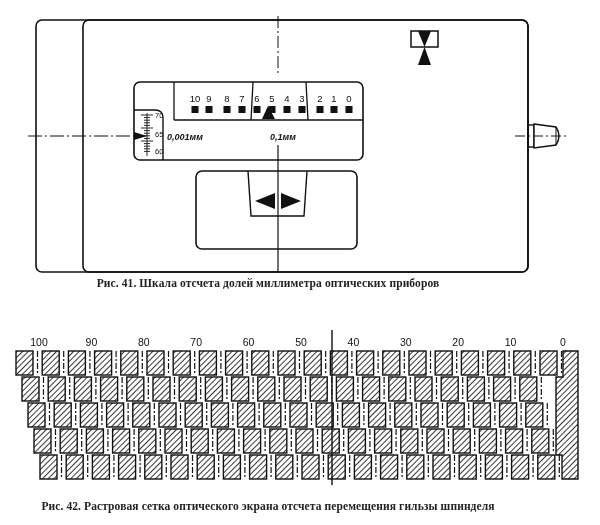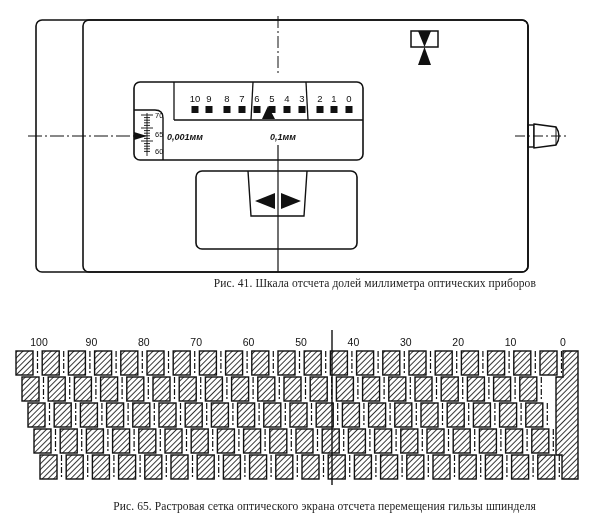--- a/index.html
+++ b/index.html
@@ -1,18 +1,18 @@
 <!DOCTYPE html>
 <html><head>
 <meta charset="utf-8">
 <style>
   html, body { margin: 0; padding: 0; background: #ffffff; }
   body { width: 600px; height: 525px; position: relative; overflow: hidden; font-family: "Liberation Sans", sans-serif; }
   svg { position: absolute; left: 0; top: 0; }
-  .caption { position: absolute; left: 0; width: 536px; text-align: right; font-family: "Liberation Serif", serif; font-size: 11.5px; color: #222; letter-spacing: 0.1px; }
+  .caption { position: absolute; left: 0; width: 536px; text-align: center; font-family: "Liberation Serif", serif; font-size: 11.5px; color: #222; letter-spacing: 0.1px; font-weight: bold; }
   .lbl { font-family: "Liberation Sans", sans-serif; fill: #111; }
   .ital { font-style: italic; }
 </style>
 </head>
 <body>
 
 <svg id="fig41" width="600" height="290" viewBox="0 0 600 290">
   <defs>
     <pattern id="hatch" patternUnits="userSpaceOnUse" width="4" height="4" patternTransform="rotate(45)">
       <rect width="4" height="4" fill="#fff"></rect>
@@ -333,13 +333,13 @@
       <line x1="506.9" y1="455" x2="506.9" y2="479" stroke="#111" stroke-width="1.2" stroke-dasharray="6,2,2,2"></line>
       <rect x="511.59999999999997" y="455" width="17" height="24" fill="url(#hatch2)" stroke="#111" stroke-width="1.4"></rect>
       <line x1="533.0999999999999" y1="455" x2="533.0999999999999" y2="479" stroke="#111" stroke-width="1.2" stroke-dasharray="6,2,2,2"></line>
       <rect x="537.8" y="455" width="17" height="24" fill="url(#hatch2)" stroke="#111" stroke-width="1.4"></rect>
       <line x1="559.3" y1="455" x2="559.3" y2="479" stroke="#111" stroke-width="1.2" stroke-dasharray="6,2,2,2"></line>
       <path d="M563,351 L578,351 L578,479 L562,479 L562,455 L556,455 L556,377 L563,377 Z" fill="url(#hatch2)" stroke="#111" stroke-width="1.4"></path>
     </g>
   <line x1="332" y1="330" x2="332" y2="485" stroke="#111" stroke-width="1.4"></line>
 </svg>
 
-<div class="caption" style="top:500px;">Рис. 65. Растровая сетка оптического экрана отсчета перемещения гильзы шпинделя</div>
+<div class="caption" style="top:500px;">Рис. 42. Растровая сетка оптического экрана отсчета перемещения гильзы шпинделя</div>
 
 </body></html>

